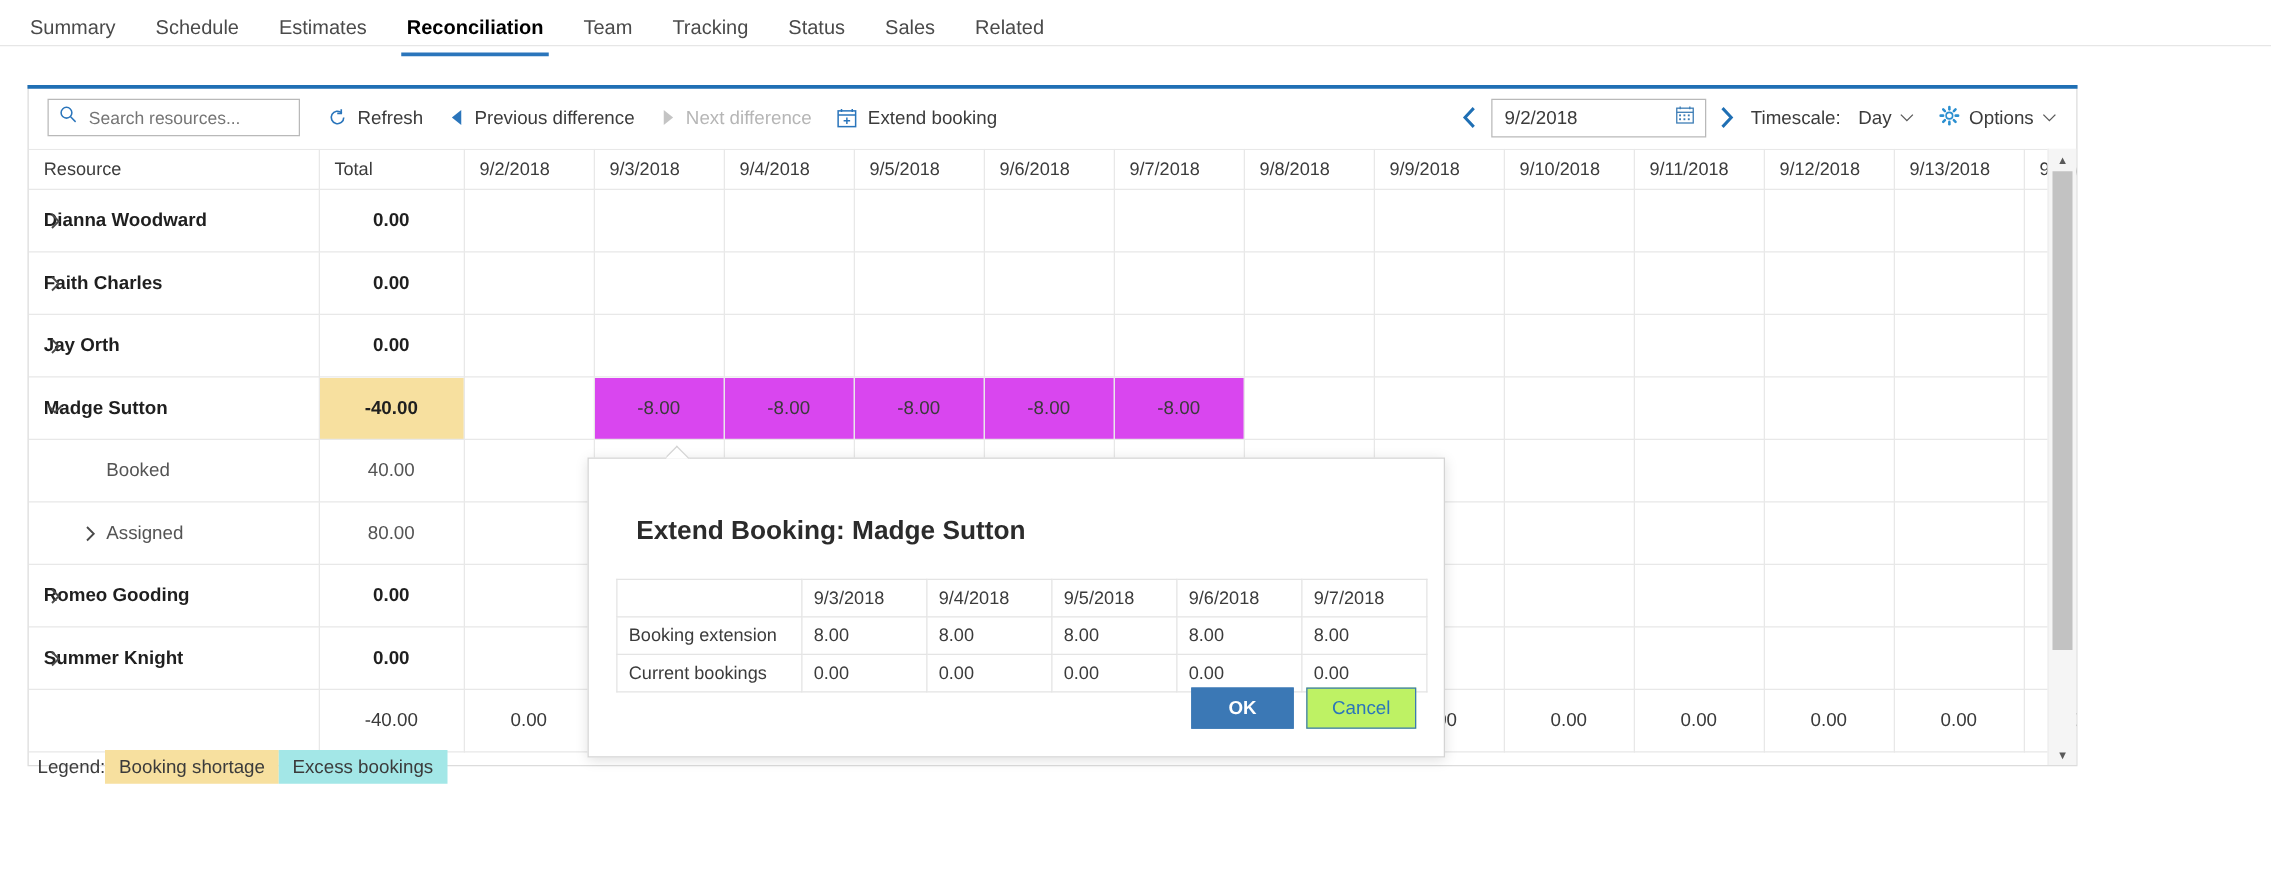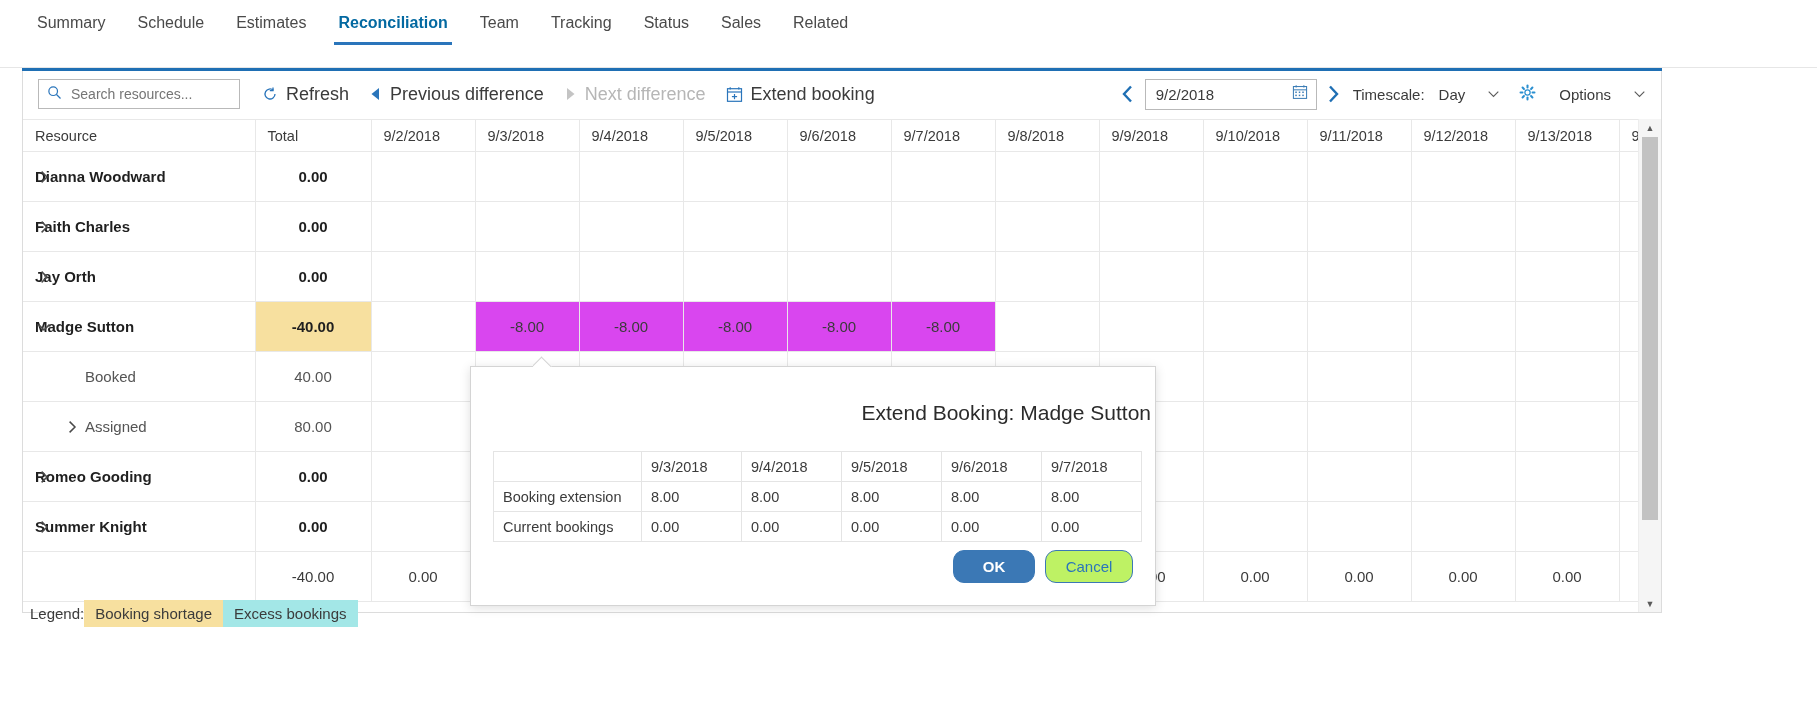--- a/index.html
+++ b/index.html
@@ -7,35 +7,35 @@
     margin: 0; padding: 0;
     width: 1817px; height: 705px;
     background: #ffffff;
     font-family: "Liberation Sans", sans-serif;
     color: #333333;
     overflow: hidden;
   }
 
   
   #tabstrip {
-    height: 68px;
+    height: 37px;
     display: flex;
     align-items: flex-start;
-    padding-left: 21px;
+    padding-left: 8px;
     border-bottom: 1px solid #e6e6e6;
   }
   .tab {
     padding: 14px 16px 13px 16px;
     font-size: 16px;
     color: #4a4a4a;
     position: relative;
     cursor: pointer;
     white-space: nowrap;
   }
-  .tab.active { color: #0369a1; font-weight: bold; }
+  .tab.active { color: #000000; font-weight: bold; }
   .tab.active::after {
     content: "";
     position: absolute;
     left: 12px; right: 12px; bottom: 0;
     height: 3px;
     background: #2a75bb;
   }
 
   
   #panel {
@@ -55,21 +55,21 @@
   #commandbar {
     height: 50px;
     display: flex;
     align-items: center;
     padding: 0 12px 0 8px;
     position: relative;
   }
   .cmd {
     display: flex; align-items: center; gap: 8px;
     padding: 6px 10px;
-    font-size: 18px; color: #3b3b3b;
+    font-size: 15px; color: #3b3b3b;
     cursor: pointer; white-space: nowrap;
   }
   .cmd.disabled { color: #b6b6b6; cursor: default; }
   .cmd .ic { display: inline-flex; align-items: center; }
 
   #searchbox {
     display: flex; align-items: center;
     width: 202px; height: 30px;
     border: 1px solid #b9b9b9;
     background: #fff;
@@ -98,21 +98,21 @@
   #dateinput {
     display: flex; align-items: center;
     width: 172px; height: 31px;
     border: 1px solid #b9b9b9;
     padding: 0 8px 0 10px;
     background: #fff;
     justify-content: space-between;
   }
   #dateinput .dv { font-size: 15px; color: #3b3b3b; }
   #timescale-label { font-size: 15px; color: #3b3b3b; margin-left: 2px; margin-right: 8px; }
-  .pickwrap { display:flex; align-items:center; gap:23px; font-size: 15px; color:#3b3b3b; cursor:pointer; padding: 4px 6px;}
+  .pickwrap { display:flex; align-items:center; gap:7px; font-size: 15px; color:#3b3b3b; cursor:pointer; padding: 4px 6px;}
 
   
   #gridwrap {
     position: absolute;
     left: 0; right: 0; top: 50px; bottom: 0;
     overflow: hidden;
   }
   table.grid {
     border-collapse: collapse;
     table-layout: fixed;
@@ -226,26 +226,25 @@
     position: absolute;
     left: 0; top: 4px;
     width: 16px; height: 16px;
     background: #fff;
     border-left: 1px solid #d4d4d4;
     border-top: 1px solid #d4d4d4;
     transform: rotate(45deg);
     transform-origin: center;
   }
   #callout h2 {
-    margin: 4px;
+    margin: 16px;
     padding: 30px 0 0 22px;
     font-size: 21px;
-    font-weight: normal;
+    font-weight: bold;
     color: #2b2b2b;
-    text-align: right;
   }
   table.dlg {
     margin: 26px 0 0 22px;
     border-collapse: collapse;
     width: 648px;
     table-layout: fixed;
   }
   table.dlg th, table.dlg td {
     border: 1px solid #e4e4e4;
     height: 30px;
@@ -262,21 +261,20 @@
     position: absolute;
     right: 22px; bottom: 22px;
     display: flex; gap: 10px;
   }
   .btn {
     width: 82px; height: 33px;
     display: flex; align-items: center; justify-content: center;
     font-size: 15px;
     cursor: pointer;
     font-family: "Liberation Sans", sans-serif;
-    border-radius: 11px;
   }
   .btn-primary { background: #3b78b5; color: #fff; border: 1px solid #3b78b5; font-weight: bold; }
   .btn-secondary { background: #bef264; color: #2a75bb; border: 1px solid #3b78b5; width: 88px; }
 </style>
 </head>
 <body>
 
 <div id="tabstrip">
     <div class="tab">Summary</div>
     <div class="tab">Schedule</div>

